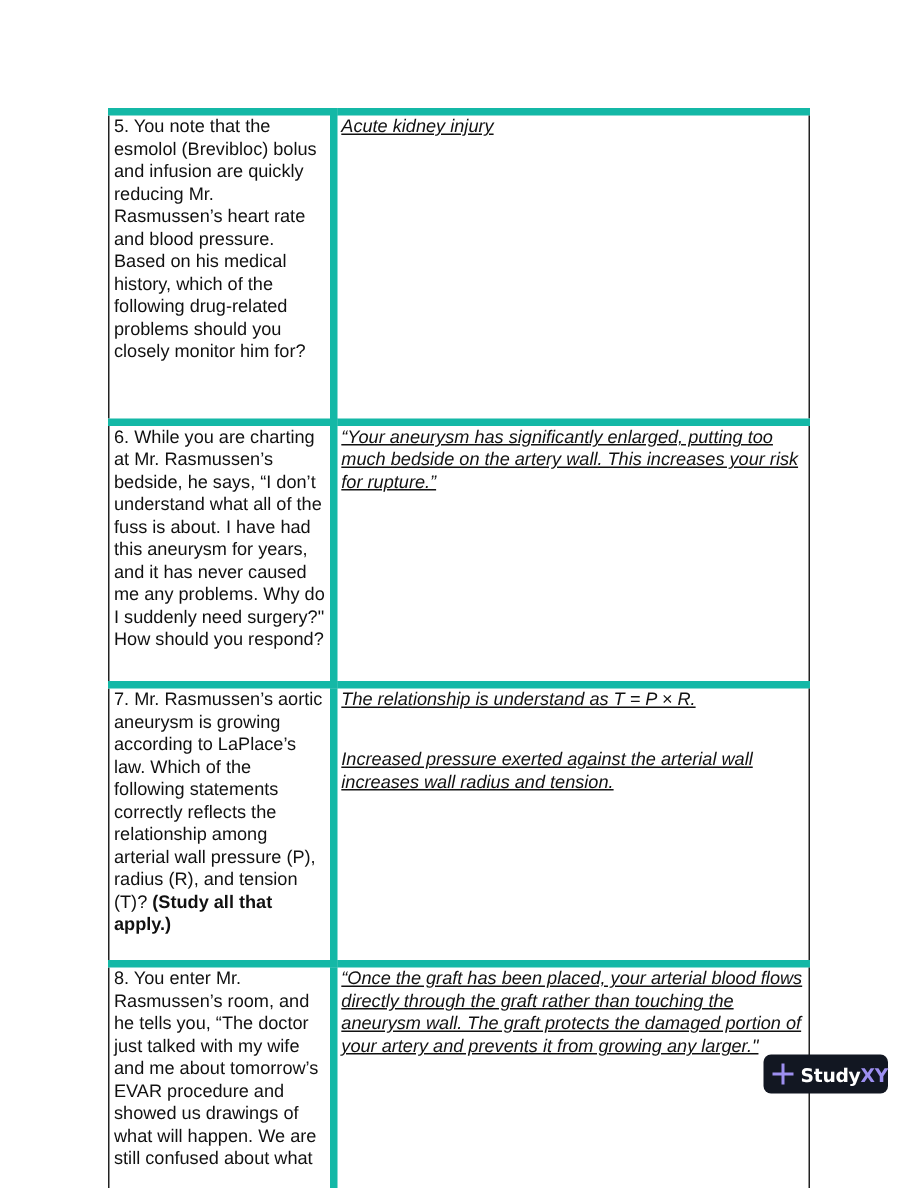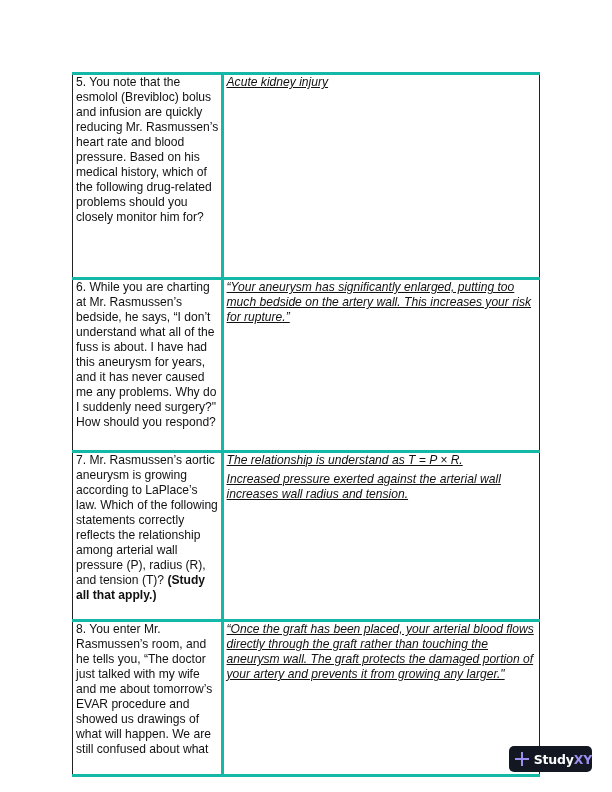--- a/index.html
+++ b/index.html
@@ -17,21 +17,21 @@
     }
     .doc-table {
       position: absolute;
       left: 72px;
       top: 72px;
       width: 468px;
       border-collapse: collapse;
       table-layout: fixed;
     }
     .doc-table td {
-      border: 3px solid #14b8a6;
+      border: 5px solid #14b8a6;
       vertical-align: top;
       padding: 0 2px 16px 3px;
       font-size: 12.1px;
       line-height: 15px;
     }
     .doc-table tr td:first-child {
       border-left: 1.3px solid #222;
     }
     .doc-table tr td:last-child {
       border-right: 1.3px solid #222;
@@ -39,32 +39,32 @@
     .col-q { width: 147px; }
     .col-a { width: 312px; }
     .ans {
       font-style: italic;
     }
     .ans p {
       margin: 0;
       text-decoration: underline;
     }
     .ans p + p {
-      margin-top: 4px;
+      margin-top: 25px;
     }
     .row-5 td { height: 186px; }
     .row-6 td { height: 154px; }
     .row-7 td { height: 140px; }
     .row-8 td { height: 136px; }
     .bold { font-weight: bold; }
 
     .brand-badge {
       position: absolute;
       left: 509px;
-      top: 746px;
+      top: 703px;
       width: 83px;
       height: 26px;
       background: #121722;
       border-radius: 5px;
       display: flex;
       align-items: center;
       padding-left: 6px;
       box-sizing: border-box;
     }
     .brand-plus {

